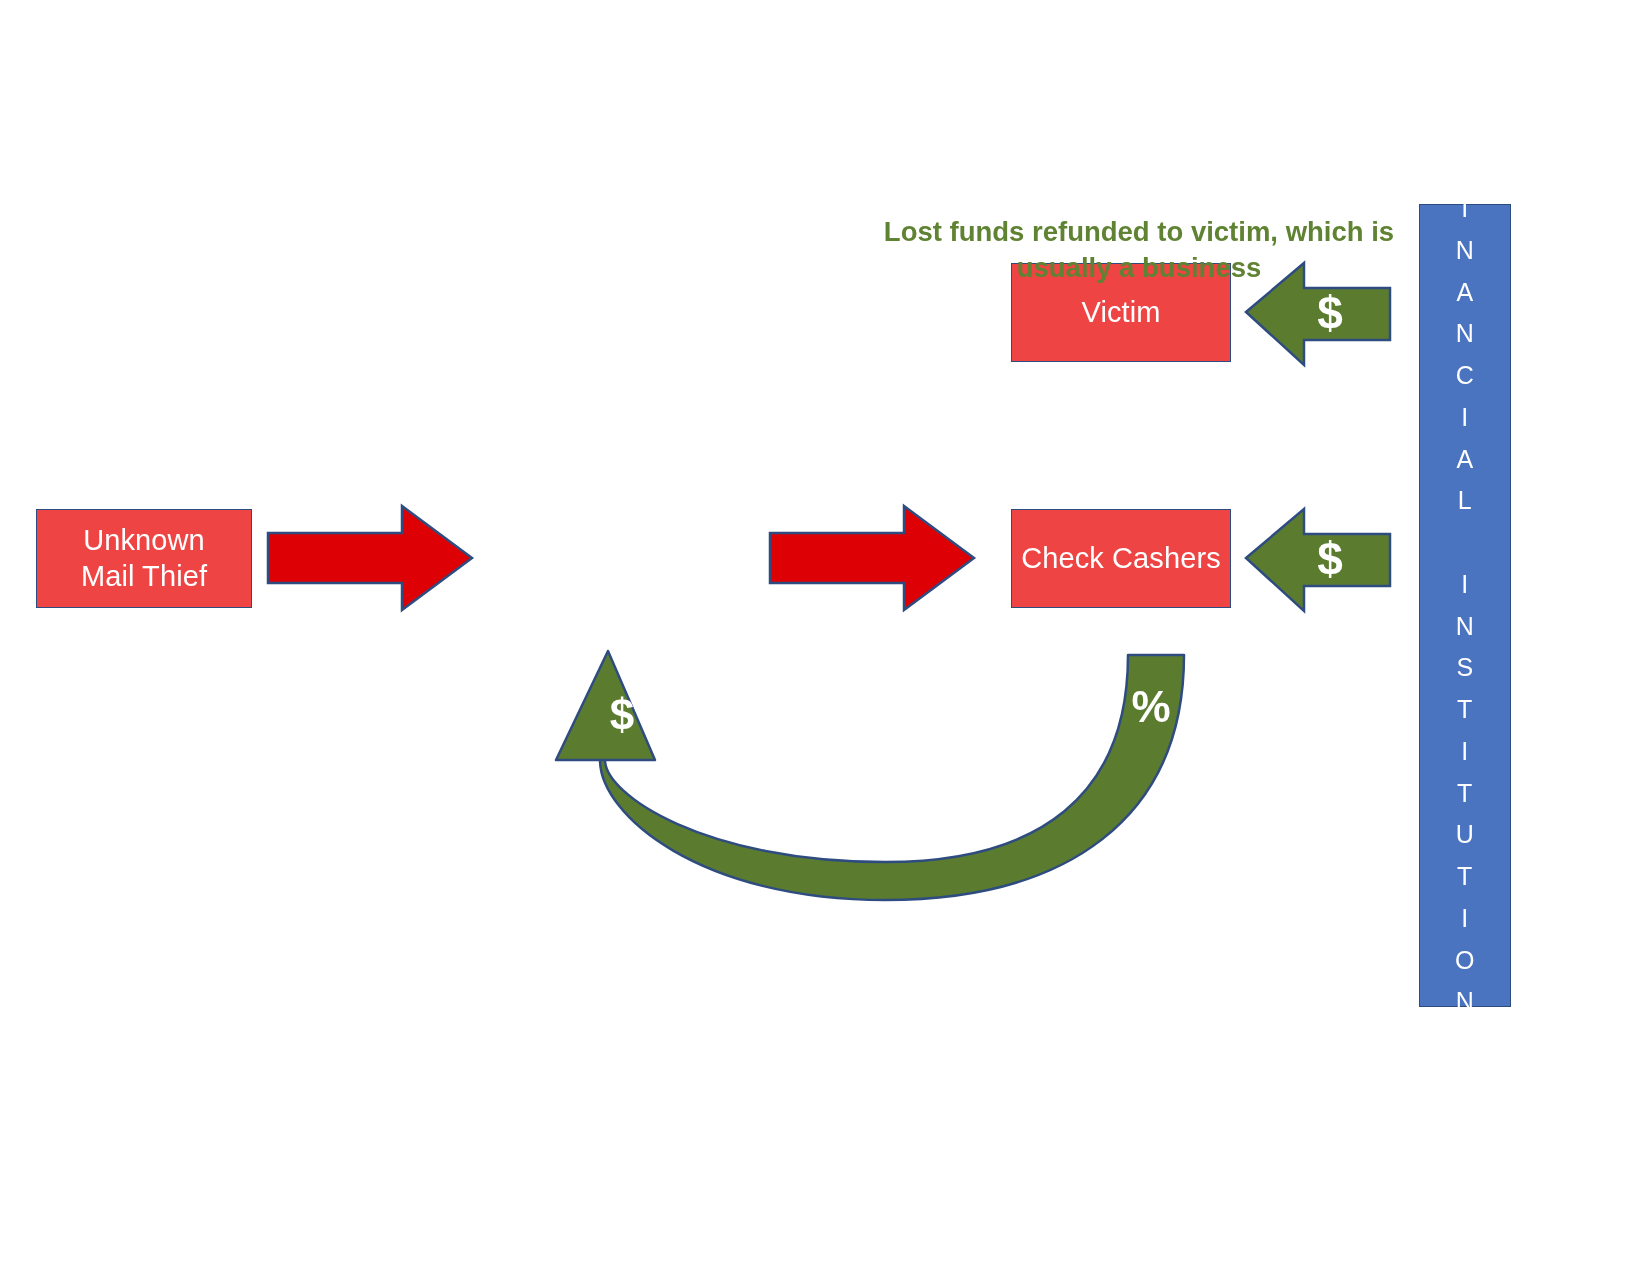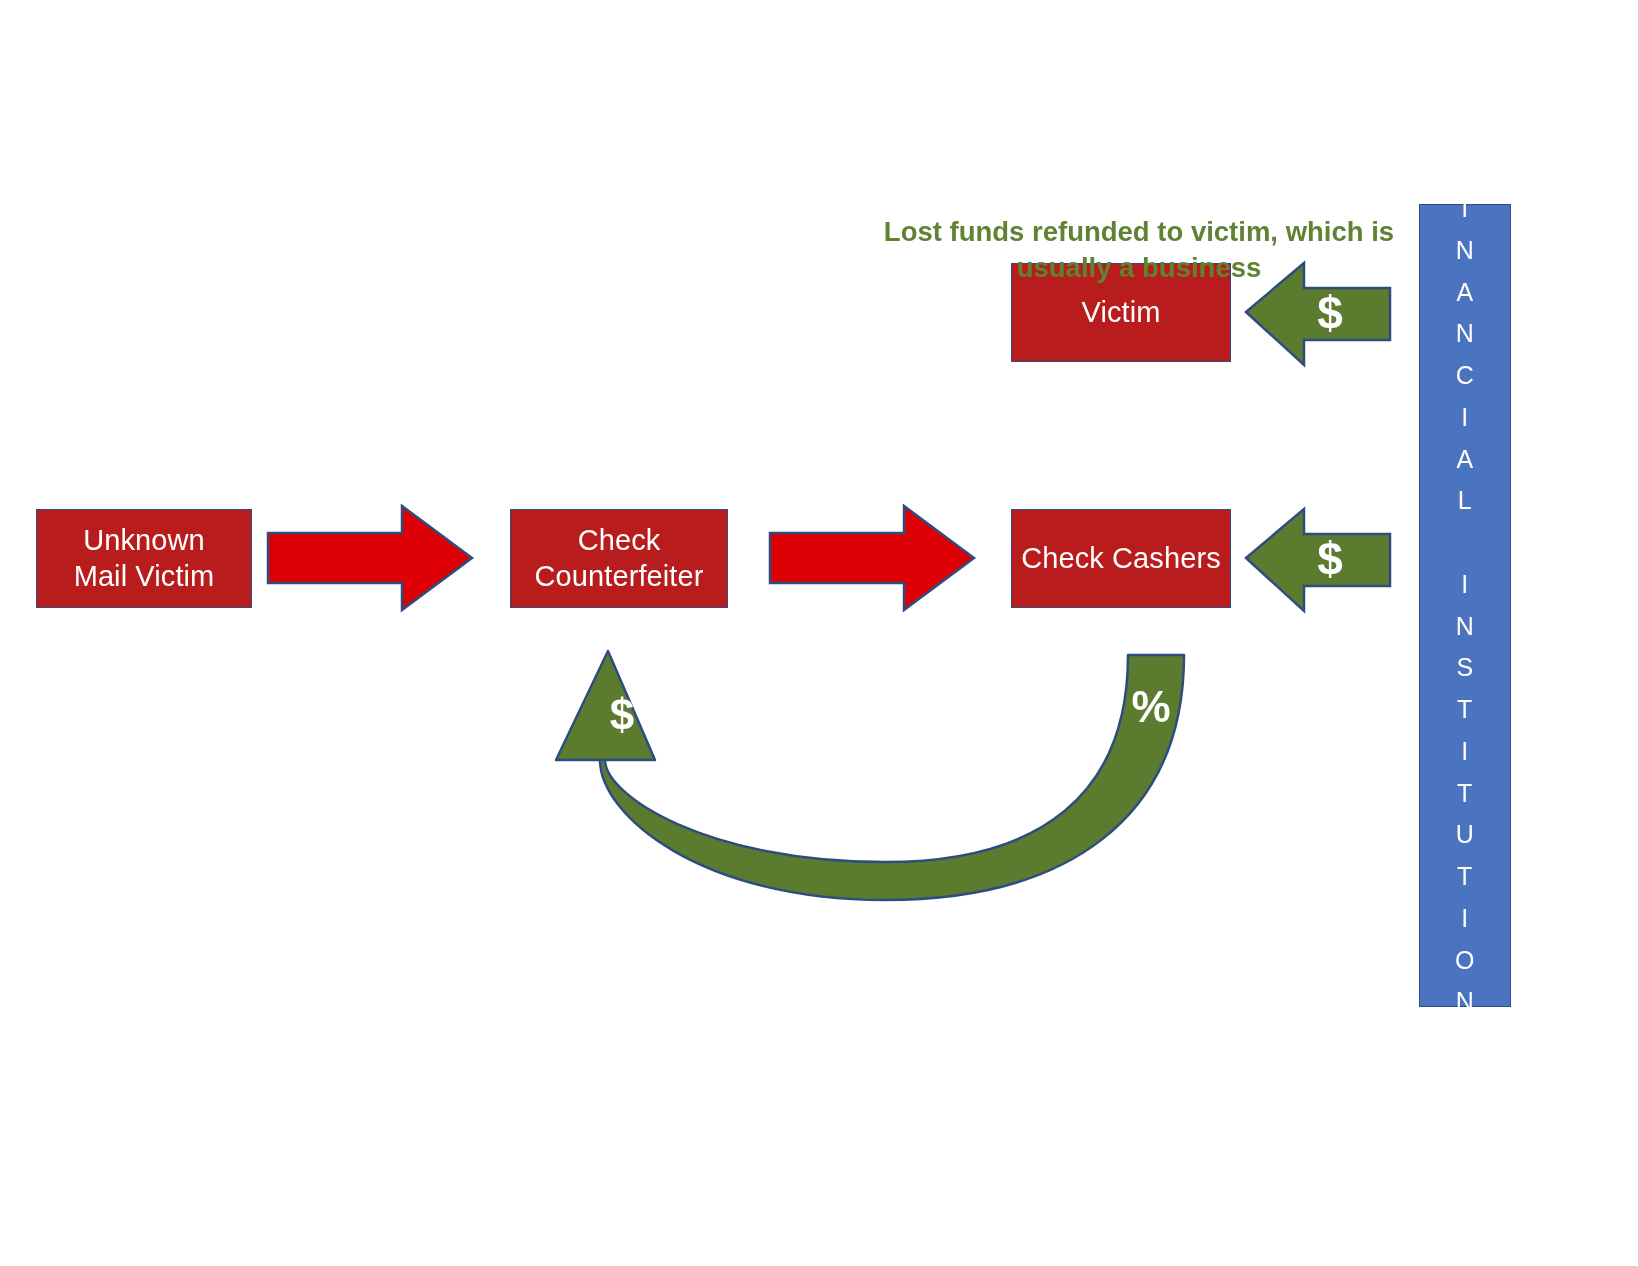--- a/index.html
+++ b/index.html
@@ -15,21 +15,21 @@
     position: relative;
     width: 1638px;
     height: 1266px;
     background: #ffffff;
     overflow: hidden;
   }
 
   
   .box {
     position: absolute;
-    background: #b91c1c;
+    background: #ef4444;
     border: 1px solid #2F4C80;
     color: #ffffff;
     display: flex;
     align-items: center;
     justify-content: center;
     text-align: center;
     font-size: 29px;
     line-height: 1.22;
     font-weight: 400;
     letter-spacing: 0.1px;
@@ -125,27 +125,23 @@
              L 608,651
              L 556,760
              L 605,760
              C 605,795 705,862 885,862
              C 1040,862 1128,795 1128,655
              Z" fill="#5B7C2F" stroke="#2F4C80" stroke-width="2.5" stroke-linejoin="round"></path>
   </svg>
 
   <div class="box" id="box-thief">
     <span>Unknown
-Mail Victim</span>
+Mail Thief</span>
   </div>
 
-  <div class="box" id="box-counterfeit">
-    <span>Check
-Counterfeiter</span>
-  </div>
 
   <div class="box" id="box-cashers">
     <span>Check Cashers</span>
   </div>
 
   <div class="box" id="box-victim">
     <span>Victim</span>
   </div>
 
   <div id="fi-bar">

